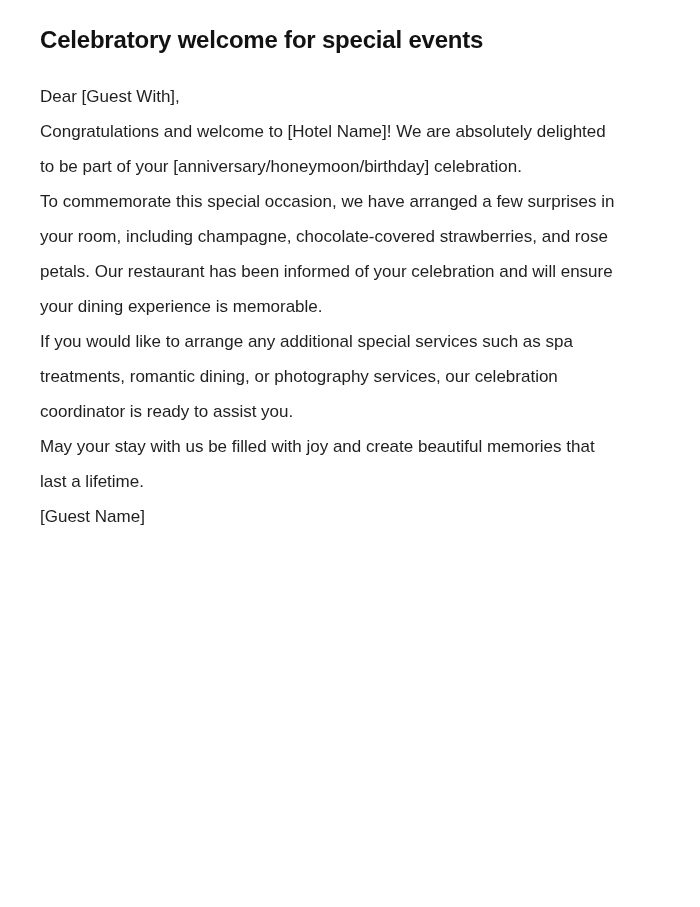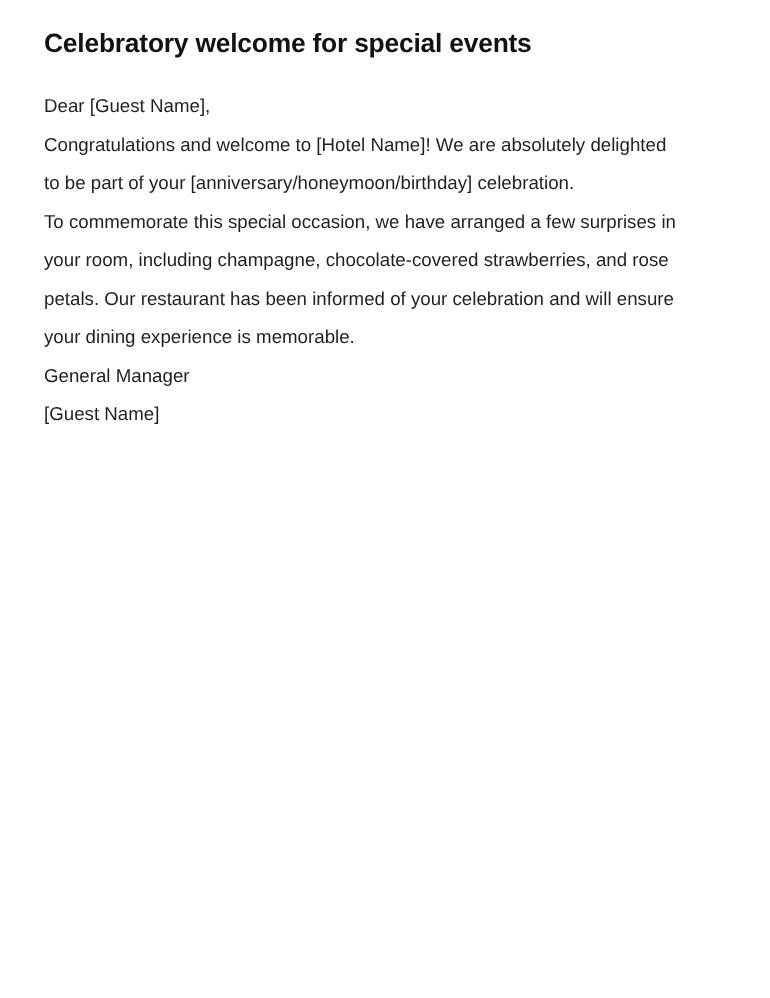--- a/index.html
+++ b/index.html
@@ -59,28 +59,29 @@
 </style>
 </head>
 <body>
 
 <article class="letter">
 
   <h1 class="letter-title">Celebratory welcome for special events</h1>
 
   <div class="letter-body">
 
-    <p class="letter-paragraph salutation">Dear [Guest Name],</p>
+    <p class="letter-paragraph salutation">Dear [Guest With],</p>
 
     <p class="letter-paragraph">Congratulations and welcome to [Hotel Name]! We are absolutely delighted to be part of your [anniversary/honeymoon/birthday] celebration.</p>
 
     <p class="letter-paragraph">To commemorate this special occasion, we have arranged a few surprises in your room, including champagne, chocolate-covered strawberries, and rose petals. Our restaurant has been informed of your celebration and will ensure your dining experience is memorable.</p>
 
+    <p class="letter-paragraph">If you would like to arrange any additional special services such as spa treatments, romantic dining, or photography services, our celebration coordinator is ready to assist you.</p>
+
+    <p class="letter-paragraph">May your stay with us be filled with joy and create beautiful memories that last a lifetime.</p>
 
 
 
-
-    <p class="letter-paragraph">General Manager</p>
 
     <p class="letter-paragraph">[Guest Name]</p>
 
   </div>
 </article>
 
 </body></html>

